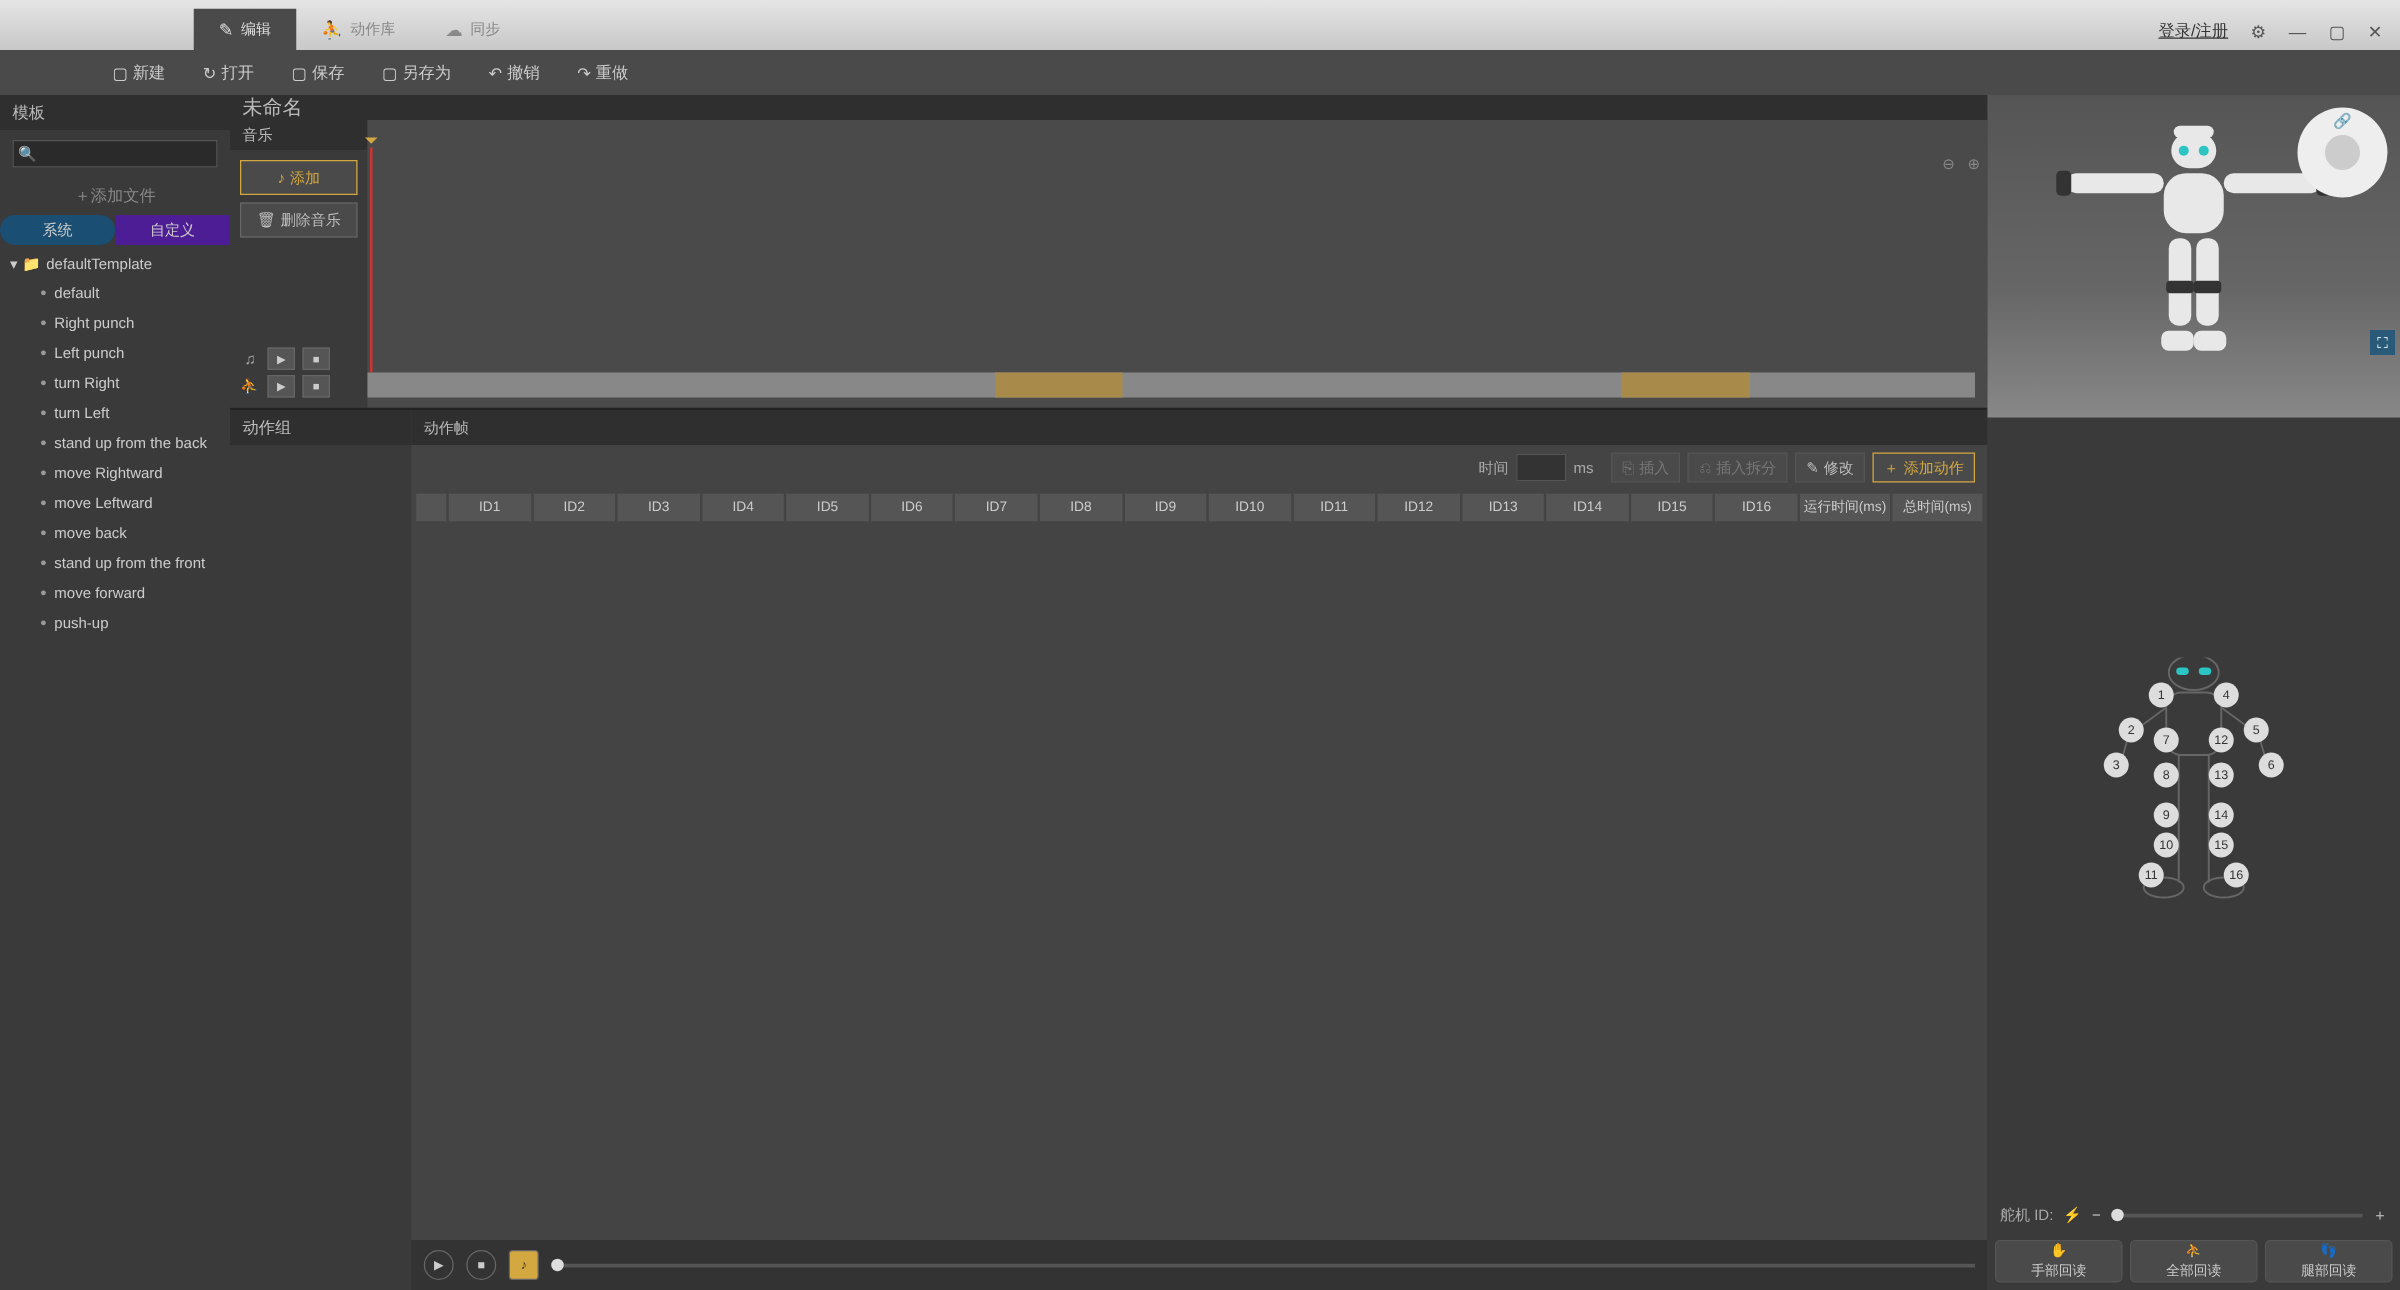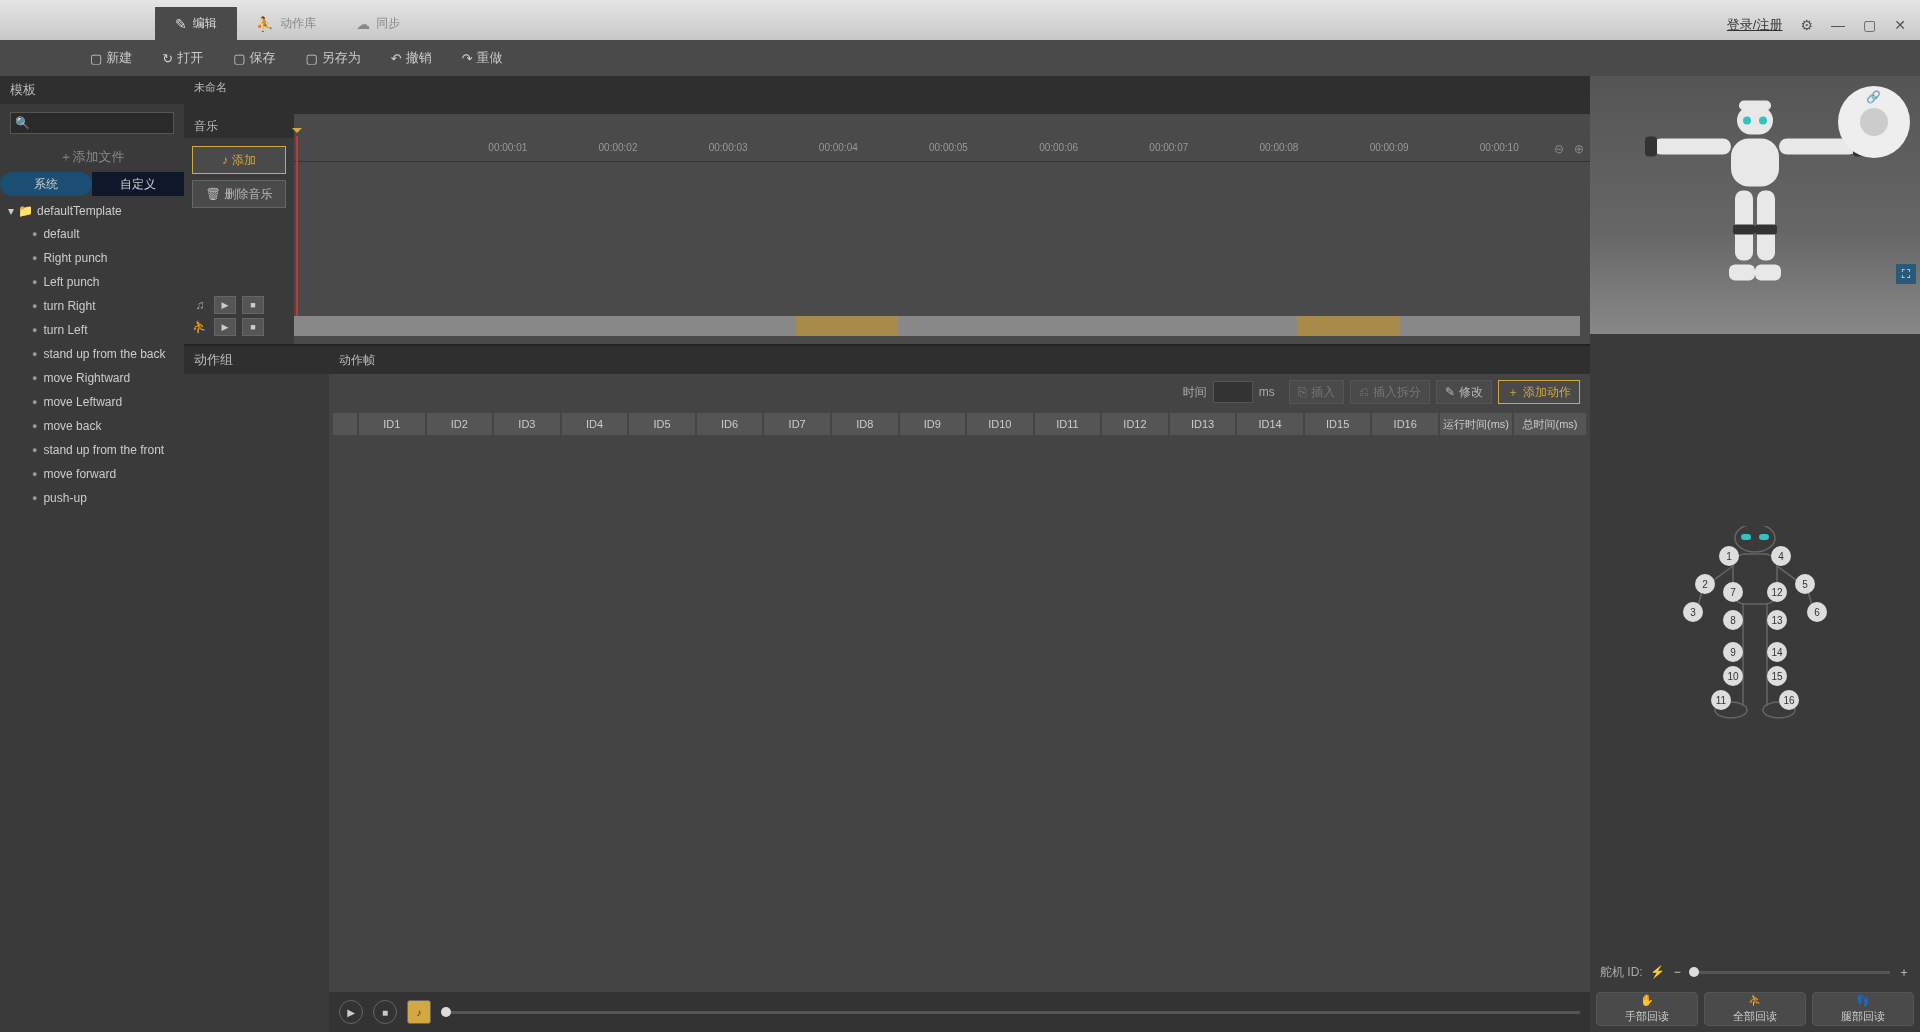--- a/index.html
+++ b/index.html
@@ -15,28 +15,28 @@
 .win-btn { color: #555; font-size: 14px; }
 .toolbar { height: 36px; background: #4a4a4a; display: flex; align-items: center; padding-left: 90px; gap: 30px; }
 .tb-btn { color: #ccc; font-size: 13px; display: flex; align-items: center; gap: 4px; cursor: pointer; }
 .main { display: flex; height: calc(100% - 76px); }
 .sidebar { width: 184px; background: #3a3a3a; display: flex; flex-direction: column; }
 .panel-header { height: 28px; background: #2f2f2f; color: #bbb; display: flex; align-items: center; padding: 0 10px; font-size: 13px; }
 .search-box { margin: 8px 10px; height: 22px; background: #2a2a2a; border: 1px solid #555; display: flex; align-items: center; padding: 0 4px; }
 .search-box input { flex: 1; background: transparent; border: none; color: #ccc; font-size: 12px; outline: none; }
 .add-file { text-align: center; color: #888; padding: 6px 0; font-size: 13px; }
 .subtabs { display: flex; height: 24px; }
-.subtab { flex: 1; text-align: center; line-height: 24px; background: #0f172a; color: #ccc; font-size: 12px; cursor: pointer; }
+.subtab { flex: 1; text-align: center; line-height: 24px; background: #4c1d95; color: #ccc; font-size: 12px; cursor: pointer; }
 .subtab.active { background: #1a4e73; border-radius: 12px; }
 .tree { padding: 4px 0; overflow-y: auto; }
 .tree-folder { display: flex; align-items: center; padding: 4px 8px; gap: 4px; color: #ccc; font-size: 12px; }
 .tree-item { display: flex; align-items: center; padding: 5px 8px 5px 32px; gap: 6px; color: #ccc; font-size: 12px; cursor: pointer; }
 .tree-item::before { content: "●"; color: #999; font-size: 9px; }
 .center { flex: 1; display: flex; flex-direction: column; }
-.doc-title { height: 38px; background: #2f2f2f; color: #bbb; padding: 0 10px; line-height: 22px; font-size: 11px; }
+.doc-title { height: 20px; background: #2f2f2f; color: #bbb; padding: 0 10px; line-height: 22px; font-size: 16px; }
 .music-panel { display: flex; height: 232px; background: #444; border-bottom: 2px solid #222; }
 .music-left { width: 110px; background: #3a3a3a; display: flex; flex-direction: column; }
 .ml-header { height: 24px; background: #2f2f2f; padding: 0 10px; line-height: 24px; color: #bbb; }
 .ml-buttons { padding: 8px; display: flex; flex-direction: column; gap: 6px; }
 .ml-btn { height: 28px; border: 1px solid #666; background: #4a4a4a; color: #bbb; font-size: 12px; display: flex; align-items: center; justify-content: center; gap: 4px; cursor: pointer; }
 .ml-btn.active { color: #d4a840; border-color: #d4a840; }
 .ml-controls { padding: 8px; display: flex; flex-direction: column; gap: 4px; }
 .ml-row { display: flex; gap: 6px; align-items: center; }
 .ml-row-icon { width: 16px; text-align: center; color: #aaa; }
 .ml-smbtn { width: 22px; height: 18px; background: #555; border: 1px solid #666; color: #ccc; display: flex; align-items: center; justify-content: center; font-size: 9px; cursor: pointer; }
@@ -180,32 +180,20 @@
             <div class="ml-smbtn">■</div>
           </div>
           <div class="ml-row">
             <span class="ml-row-icon">⛹</span>
             <div class="ml-smbtn">▶</div>
             <div class="ml-smbtn">■</div>
           </div>
         </div>
       </div>
       <div class="timeline-area">
-        <div class="ruler" id="ruler">
-            <div class="ruler-tick" style="left: 16.5%;">00:00:01</div>
-            <div class="ruler-tick" style="left: 25%;">00:00:02</div>
-            <div class="ruler-tick" style="left: 33.5%;">00:00:03</div>
-            <div class="ruler-tick" style="left: 42%;">00:00:04</div>
-            <div class="ruler-tick" style="left: 50.5%;">00:00:05</div>
-            <div class="ruler-tick" style="left: 59%;">00:00:06</div>
-            <div class="ruler-tick" style="left: 67.5%;">00:00:07</div>
-            <div class="ruler-tick" style="left: 76%;">00:00:08</div>
-            <div class="ruler-tick" style="left: 84.5%;">00:00:09</div>
-            <div class="ruler-tick" style="left: 93%;">00:00:10</div>
-          </div>
         <div class="playhead"></div>
         <div class="zoom-ctrls">
           <span>⊖</span>
           <span>⊕</span>
         </div>
         <div class="track-strip" id="track-strip">
             <div class="track-seg" style="left: 39%; width: 8%;"></div>
             <div class="track-seg" style="left: 78%; width: 8%;"></div>
           </div>
       </div>

